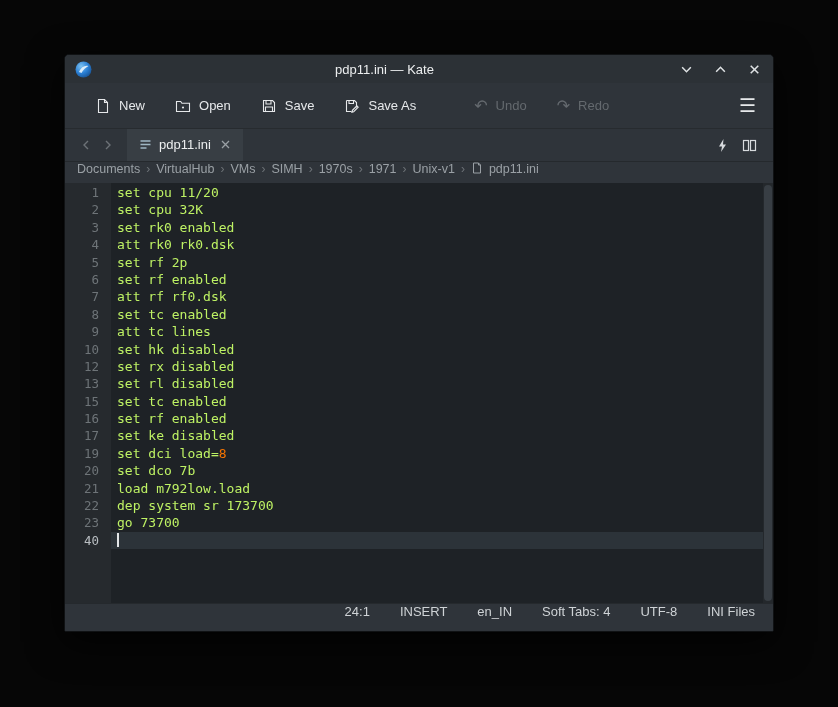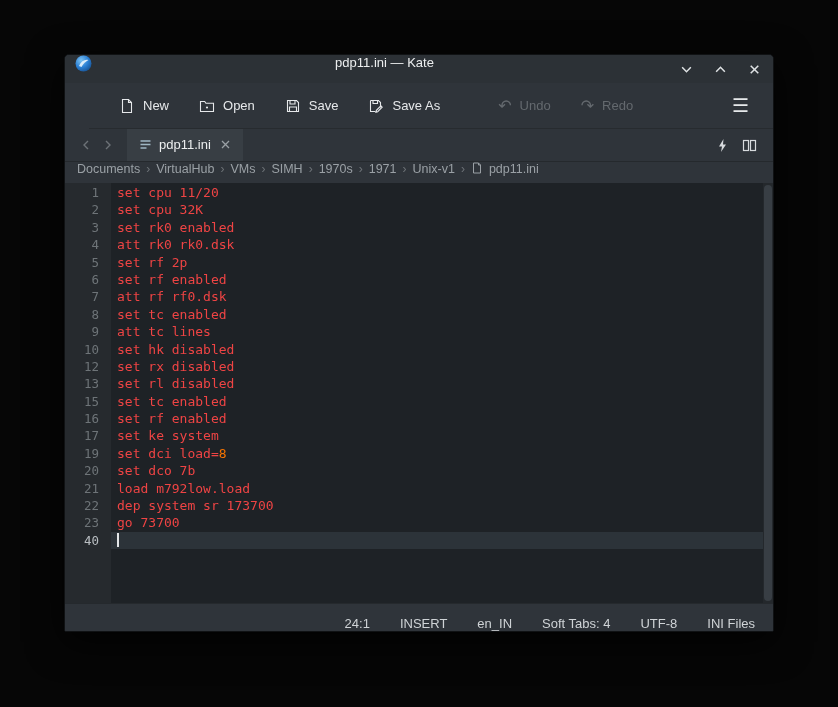--- a/index.html
+++ b/index.html
@@ -16,43 +16,42 @@
     background:#2f343a;
     border:1px solid #101214;
     border-radius:5px 5px 2px 2px;
     box-shadow:0 10px 36px rgba(0,0,0,.75);
     display:flex; flex-direction:column;
     overflow:hidden;
   }
   
   .titlebar {
     height:28px; flex:0 0 28px;
-    display:flex; 
+    display:flex; align-items:center;
     background:#2c3136;
     padding:0 10px;
   }
   .app-icon { width:17px; height:17px; flex:0 0 17px; }
   .title-text {
     flex:1; text-align:center;
     font-size:13px; color:#eceeef;
   }
   .win-controls { display:flex; align-items:center; gap:16px; }
   .win-btn {
     width:18px; height:18px; display:flex; align-items:center; justify-content:center;
     background:none; border:none; color:#dfe2e4; cursor:pointer; padding:0;
   }
   .win-btn svg { width:13px; height:13px; }
   
   .toolbar {
     height:46px; flex:0 0 46px;
     display:flex; align-items:center;
-    padding:0 18px 0 20px;
+    padding:0 11px 0 20px;
     background:#2f343a;
     border-bottom:1px solid #272b2f;
-    margin-left:24px;
   }
   .tool-btn {
     display:flex; align-items:center; gap:8px;
     background:none; border:none; cursor:pointer;
     color:#e6e8ea; font-size:13px; font-family:inherit;
     padding:6px 10px; border-radius:3px;
   }
   .tool-btn + .tool-btn { margin-left:10px; }
   .tool-btn.disabled { color:#64696e; cursor:default; }
   .tool-btn svg { width:16px; height:16px; }
@@ -116,38 +115,38 @@
   }
   .lines { position:absolute; left:0; top:1px; right:10px; }
   .row { display:flex; height:17.4px; }
   .row .ln {
     flex:0 0 46px; width:46px; text-align:right; padding-right:12px;
     color:#6e7478; font-size:12.5px;
   }
   .row .code { flex:1; padding-left:6px; white-space:pre; color:#2ba0ae; }
   .row.current .code { background:#2c3339; }
   .row.current .ln { color:#b9bec2; }
-  .seg-k { color:#ef4444; }
+  .seg-k { color:#bef264; }
   .seg-v { color:#f67400; }
   .cursor {
     display:inline-block; width:2px; height:14px;
     background:#e2e5e7; vertical-align:-2px;
   }
   .scrollbar {
     position:absolute; right:0; top:0; bottom:0; width:10px;
     background:#24282c; cursor:pointer;
   }
   .scroll-handle {
     position:absolute; left:1px; right:1px; top:2px; bottom:2px;
     background:#383e44; border-radius:4px;
   }
   
   .statusbar {
     height:28px; flex:0 0 28px;
-    display:flex; align-items:flex-end; justify-content:flex-end;
+    display:flex; align-items:flex-start; justify-content:flex-end;
     gap:30px; padding:0 18px;
     background:#2f343a; border-top:1px solid #25292d;
     font-size:13px; color:#cfd3d6;
   }
   .status-item { cursor:pointer; white-space:nowrap; }
 </style>
 </head>
 <body>
 
 <div class="window">
@@ -345,21 +344,21 @@
         <div class="row">
           <span class="ln">15</span>
           <span class="code"><span class="seg-k">set tc enabled</span></span>
         </div>
         <div class="row">
           <span class="ln">16</span>
           <span class="code"><span class="seg-k">set rf enabled</span></span>
         </div>
         <div class="row">
           <span class="ln">17</span>
-          <span class="code"><span class="seg-k">set ke system</span></span>
+          <span class="code"><span class="seg-k">set ke disabled</span></span>
         </div>
         <div class="row">
           <span class="ln">19</span>
           <span class="code"><span class="seg-k">set dci load=</span><span class="seg-v">8</span></span>
         </div>
         <div class="row">
           <span class="ln">20</span>
           <span class="code"><span class="seg-k">set dco 7b</span></span>
         </div>
         <div class="row">

